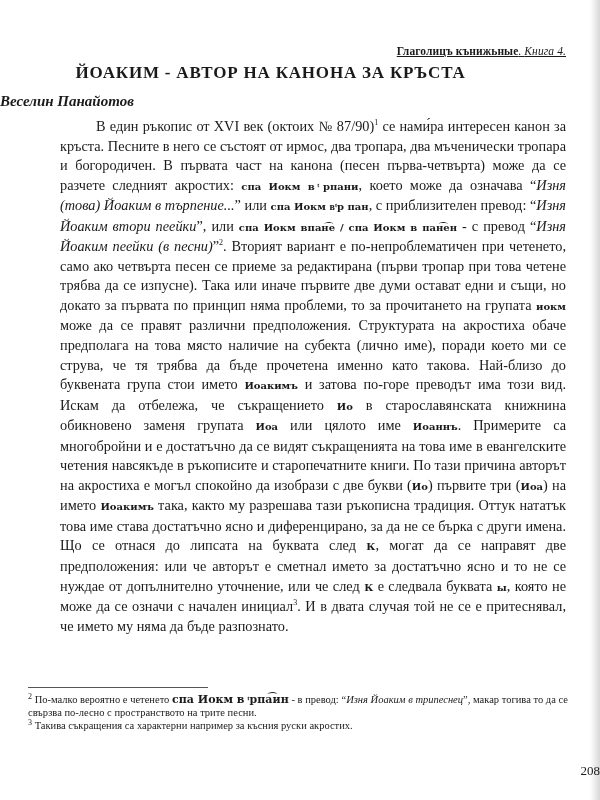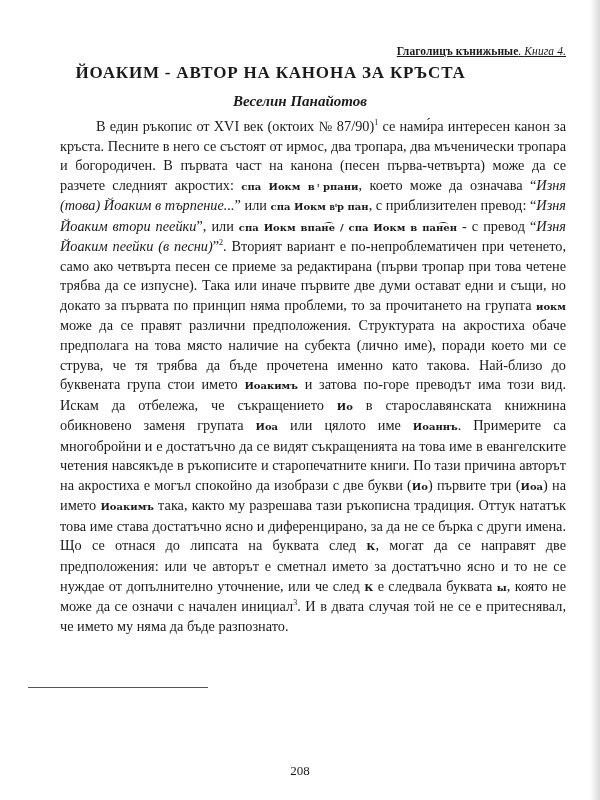--- a/index.html
+++ b/index.html
@@ -8,48 +8,50 @@
     font-family: "Liberation Serif", "DejaVu Serif", serif; color: #1a1a1a;
     position: relative;
   }
   .page-edge { position: absolute; right: 0; top: 0; width: 10px; height: 800px;
     background: linear-gradient(to right, #ffffff, #d8d8d8); }
   .running-head { position: absolute; top: 45px; right: 34px; font-size: 11.5px;
     text-decoration: underline; font-style: italic; letter-spacing: 0.1px; }
   .running-head .b { font-style: normal; font-weight: bold; }
   .title { position: absolute; top: 63px; left: 0; width: 541px; text-align: center;
     font-weight: bold; font-size: 17px; letter-spacing: 0.8px; }
-  .author { position: absolute; top: 93px; left: 0; width: 600px; text-align: center;
+  .author { position: absolute; top: 93px; left: 0; width: 600px; 
     font-weight: bold; font-style: italic; font-size: 15px; }
   .body-text { position: absolute; top: 117px; left: 60px; width: 506px;
     font-size: 14.3px; line-height: 19.55px; text-align: justify; }
   .body-text p { margin: 0; text-indent: 36px; }
   .cs { font-family: "DejaVu Serif", serif; font-weight: bold; font-size: 10px; }
   .i { font-style: italic; }
   sup { font-size: 8px; line-height: 0; }
   .fn-rule { position: absolute; top: 687px; left: 28px; width: 180px; height: 1px; background: #555; }
   .footnotes { position: absolute; top: 693px; left: 28px; width: 540px; font-size: 10.5px;
     line-height: 13px; text-align: justify; }
   .footnotes .fn { margin: 0; }
-  .page-number { position: absolute; top: 763px; left: 0; width: 600px; text-align: center; font-size: 13px; }
+  .page-number { position: absolute; top: 763px; left: 0; width: 600px; text-align: right; font-size: 13px; }
 </style>
 </head>
 <body>
 
 <div class="page-edge"></div>
 
 <div class="running-head">
   <span class="b">Глаголицъ кънижьные</span><span>. </span><span>Книга 4.</span>
 </div>
 
 <div class="title">ЙОАКИМ - АВТОР НА КАНОНА ЗА КРЪСТА</div>
 <div class="author">Веселин Панайотов</div>
 
 <div class="body-text">
   <p><span>В един ръкопис от XVI век (октоих № 87/90)</span><sup>1</sup><span> се нами́ра интересен канон за кръста. Песните в него се състоят от ирмос, два тропара, два мъченически тропара и богородичен. В първата част на канона (песен първа-четвърта) може да се разчете следният акростих: </span><span class="cs">спа Иокм в ͭрпани</span><span>, което може да означава “</span><span class="i">Изня (това) Йоаким в търпение...</span><span>” или </span><span class="cs">спа Иокм вͭр пан</span><span>, с приблизителен превод: “</span><span class="i">Изня Йоаким втори пеейки</span><span>”, или </span><span class="cs">спа Иокм впан͡е / спа Иокм в пан͡ен</span><span> - с превод “</span><span class="i">Изня Йоаким пеейки (в песни)</span><span>”</span><sup>2</sup><span>. Вторият вариант е по-непроблематичен при четенето, само ако четвърта песен се приеме за редактирана (първи тропар при това четене трябва да се изпусне). Така или иначе първите две думи остават едни и същи, но докато за първата по принцип няма проблеми, то за прочитането на групата </span><span class="cs">иокм</span><span>  може да се правят различни предположения. Структурата на акростиха обаче предполага на това място наличие на субекта (лично име), поради което ми се струва, че тя трябва да бъде прочетена именно като такова. Най-близо до буквената група стои името </span><span class="cs">Иоакимъ</span><span> и затова по-горе преводът има този вид. Искам да отбележа, че съкращението </span><span class="cs">Ио</span><span> в старославянската книжнина обикновено заменя групата </span><span class="cs">Иоа</span><span> или цялото име </span><span class="cs">Иоаннъ</span><span>. Примерите са многобройни и е достатъчно да се видят съкращенията на това име в евангелските четения навсякъде в ръкописите и старопечатните книги. По тази причина авторът на акростиха е могъл спокойно да изобрази с две букви (</span><span class="cs">Ио</span><span>) първите три (</span><span class="cs">Иоа</span><span>) на името </span><span class="cs">Иоакимъ</span><span> така, както му разрешава тази ръкописна традиция. Оттук нататък това име става достатъчно ясно и диференцирано, за да не се бърка с други имена. Що се отнася до липсата на буквата след </span><span class="cs">К</span><span>, могат да се направят две предположения: или че авторът е сметнал името за достатъчно ясно и то не се нуждае от допълнително уточнение, или че след </span><span class="cs">К</span><span> е следвала буквата </span><span class="cs">ы</span><span>, която не може да се означи с начален инициал</span><sup>3</sup><span>. И в двата случая той не се е притеснявал, че името му няма да бъде разпознато.</span></p>
 </div>
 
 <div class="fn-rule"></div>
 
 <div class="footnotes">
+  <p class="fn"><sup>2</sup><span> По-малко вероятно е четенето </span><span class="cs" style="font-size:11px">спа Иокм в ͭрпа͡ин</span><span> - в превод: “</span><span class="i">Изня Йоаким в трипеснец</span><span>”, макар тогива то да се свързва по-лесно с пространството на трите песни.</span></p>
+  <p class="fn"><sup>3</sup><span> Такива съкращения са характерни например за късния руски акростих.</span></p>
 </div>
 
 <div class="page-number">208</div>
 
 </body></html>

